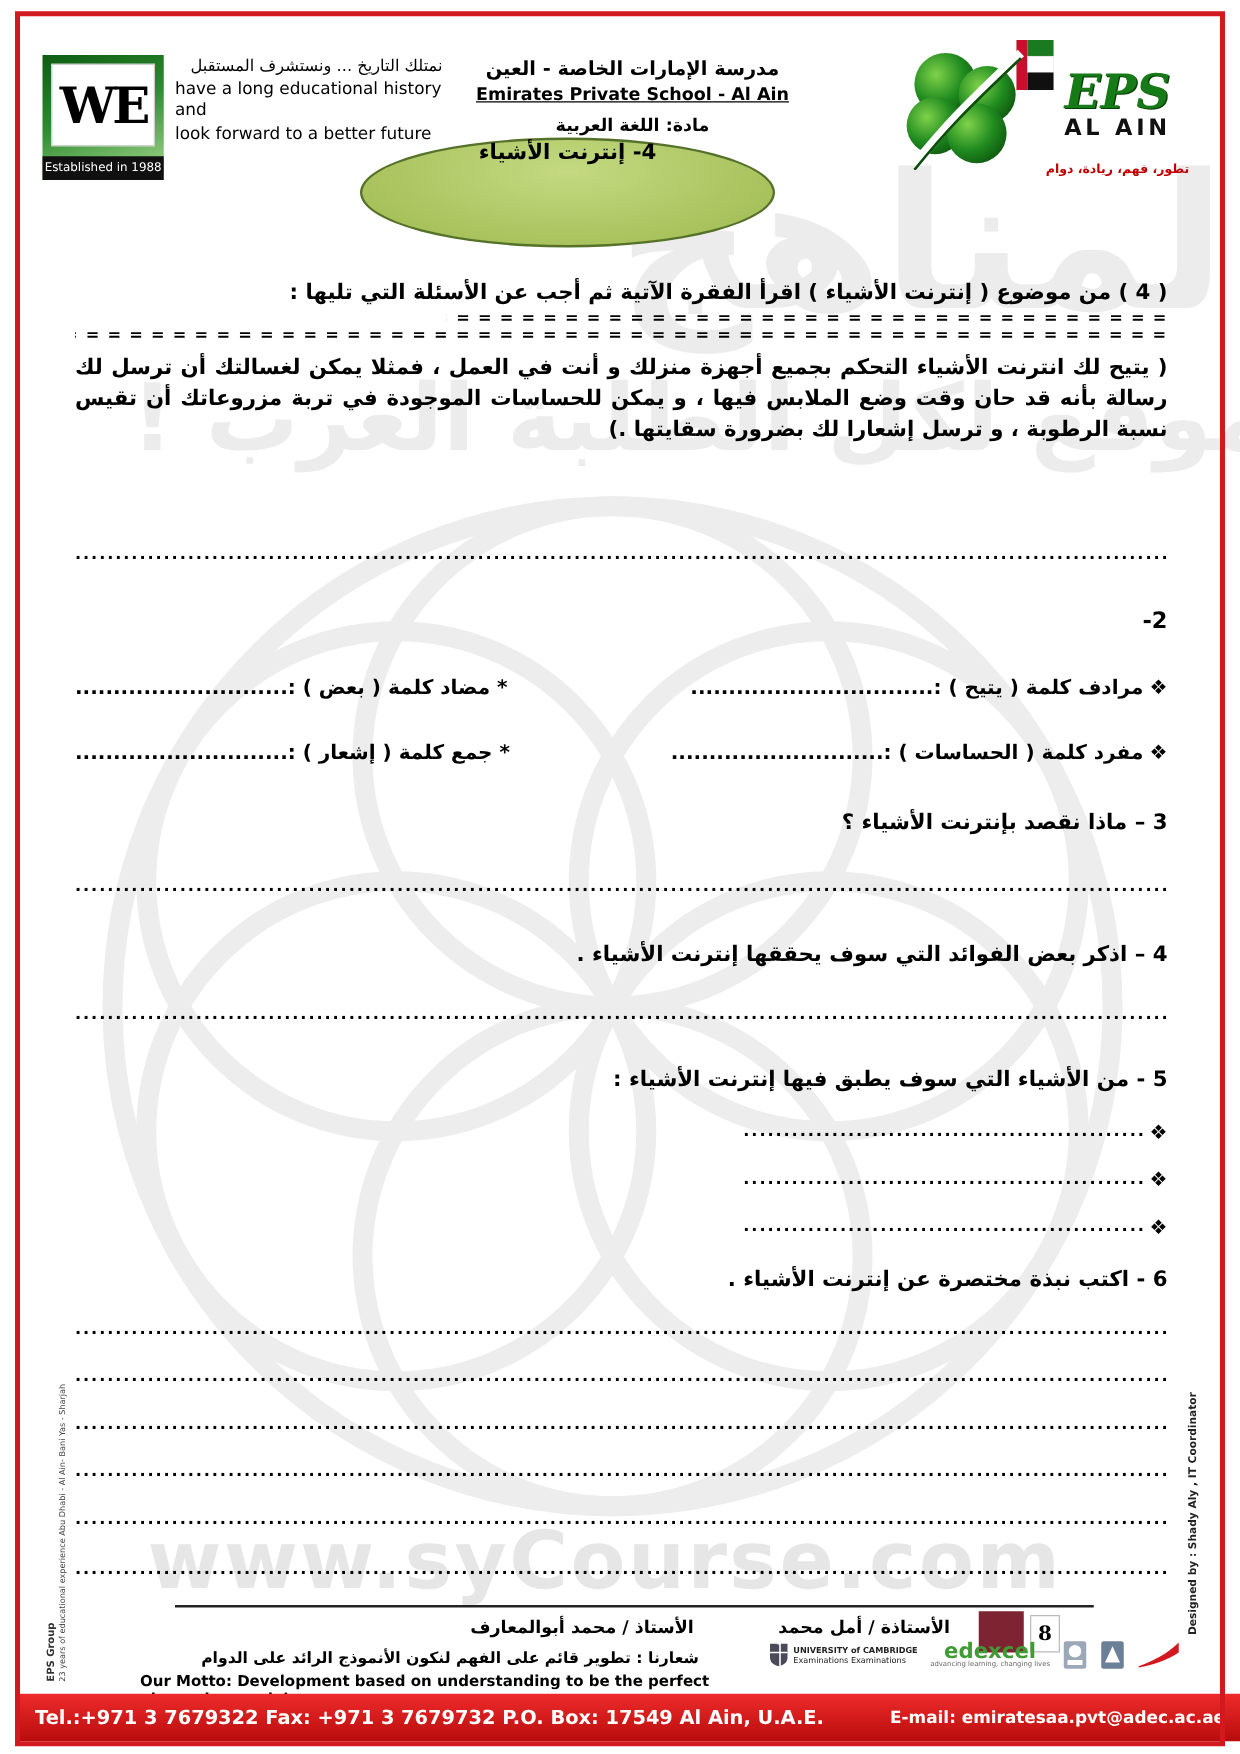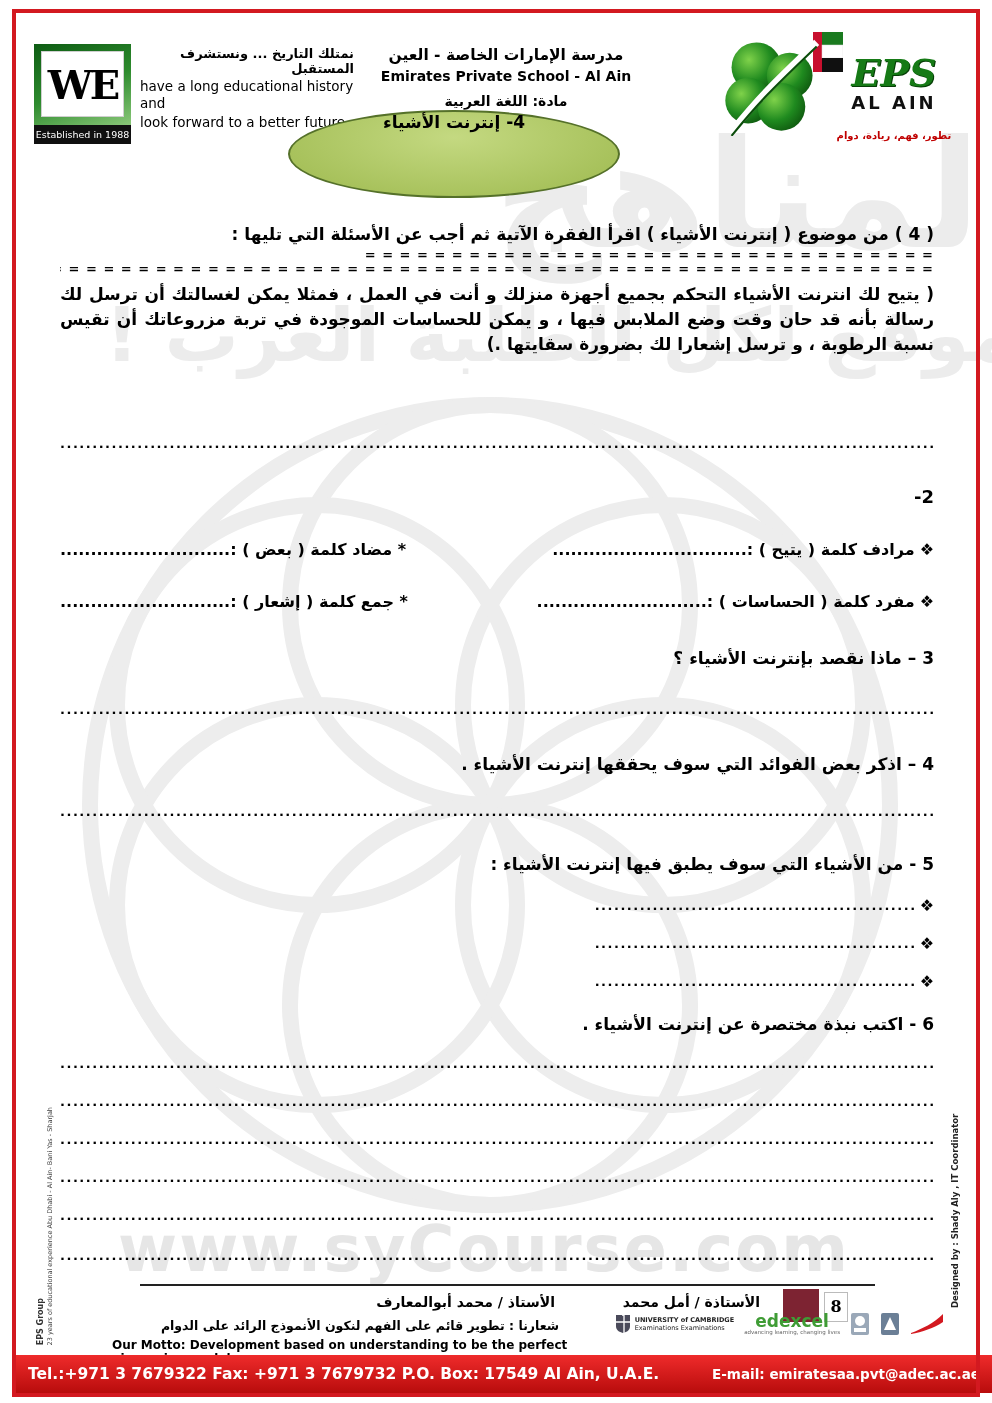--- a/index.html
+++ b/index.html
@@ -21,25 +21,25 @@
   .wm-site{position:absolute;top:1212px;left:118px;font-size:64px;font-weight:bold;color:#e6e6e6;letter-spacing:2px;}
   
   .frame{position:absolute;top:9px;left:12px;right:12px;bottom:6px;border:4px solid var(--accent-red);z-index:6;pointer-events:none;}
   
   .hdr{position:absolute;left:0;top:0;right:0;height:210px;z-index:2;}
   .we-box{position:absolute;left:34px;top:44px;width:97px;height:100px;background:linear-gradient(160deg,#0d5c13,#2e8b2e 45%,#a9dc92);padding:7px 7px 0 7px;box-sizing:border-box;}
   .we-inner{background:#fff;height:64px;border:1px solid #cfcfcf;display:flex;align-items:center;justify-content:center;
     font-family:"DejaVu Serif",serif;font-size:40px;font-weight:bold;letter-spacing:-3px;}
   .we-est{position:absolute;left:0;right:0;bottom:0;height:19px;background:#101010;color:#fff;font-size:9.5px;display:flex;align-items:center;justify-content:center;}
   .we-taglines{position:absolute;left:140px;top:46px;width:214px;}
-  .we-tag-ar{direction:rtl;text-align:right;font-size:13px;font-weight:bold;}
+  .we-tag-ar{direction:rtl;text-align:right;font-size:13px;font-weight:normal;}
   .we-tag-en{font-size:13.5px;line-height:17px;margin-top:2px;}
   .school{position:absolute;left:356px;top:46px;width:300px;text-align:center;}
   .school-ar{font-size:15.5px;font-weight:bold;direction:rtl;}
-  .school-en{font-size:14px;font-weight:bold;margin-top:4px;}
+  .school-en{font-size:14px;font-weight:bold;margin-top:4px;text-decoration:underline;}
   .school-sub{font-size:14px;font-weight:bold;margin-top:9px;direction:rtl;}
   .eps{position:absolute;right:30px;top:32px;width:245px;height:140px;}
   .eps-clover{position:absolute;left:0;top:4px;}
   .eps-flag{position:absolute;left:96px;top:0;}
   .eps-text{position:absolute;left:112px;top:22px;width:130px;text-align:center;}
   .eps-name{font-family:"DejaVu Serif",serif;font-size:38px;font-weight:bold;font-style:italic;color:#167a16;text-shadow:1px 1px 0 #063e06;line-height:38px;}
   .eps-city{font-size:18px;font-weight:bold;letter-spacing:3px;color:#101010;margin-top:0;}
   .eps-tag{font-size:10px;font-weight:bold;color:#c00000;margin-top:17px;direction:rtl;}
   
   .badge{position:absolute;left:288px;top:110px;width:328px;height:84px;border-radius:50%;z-index:3;

